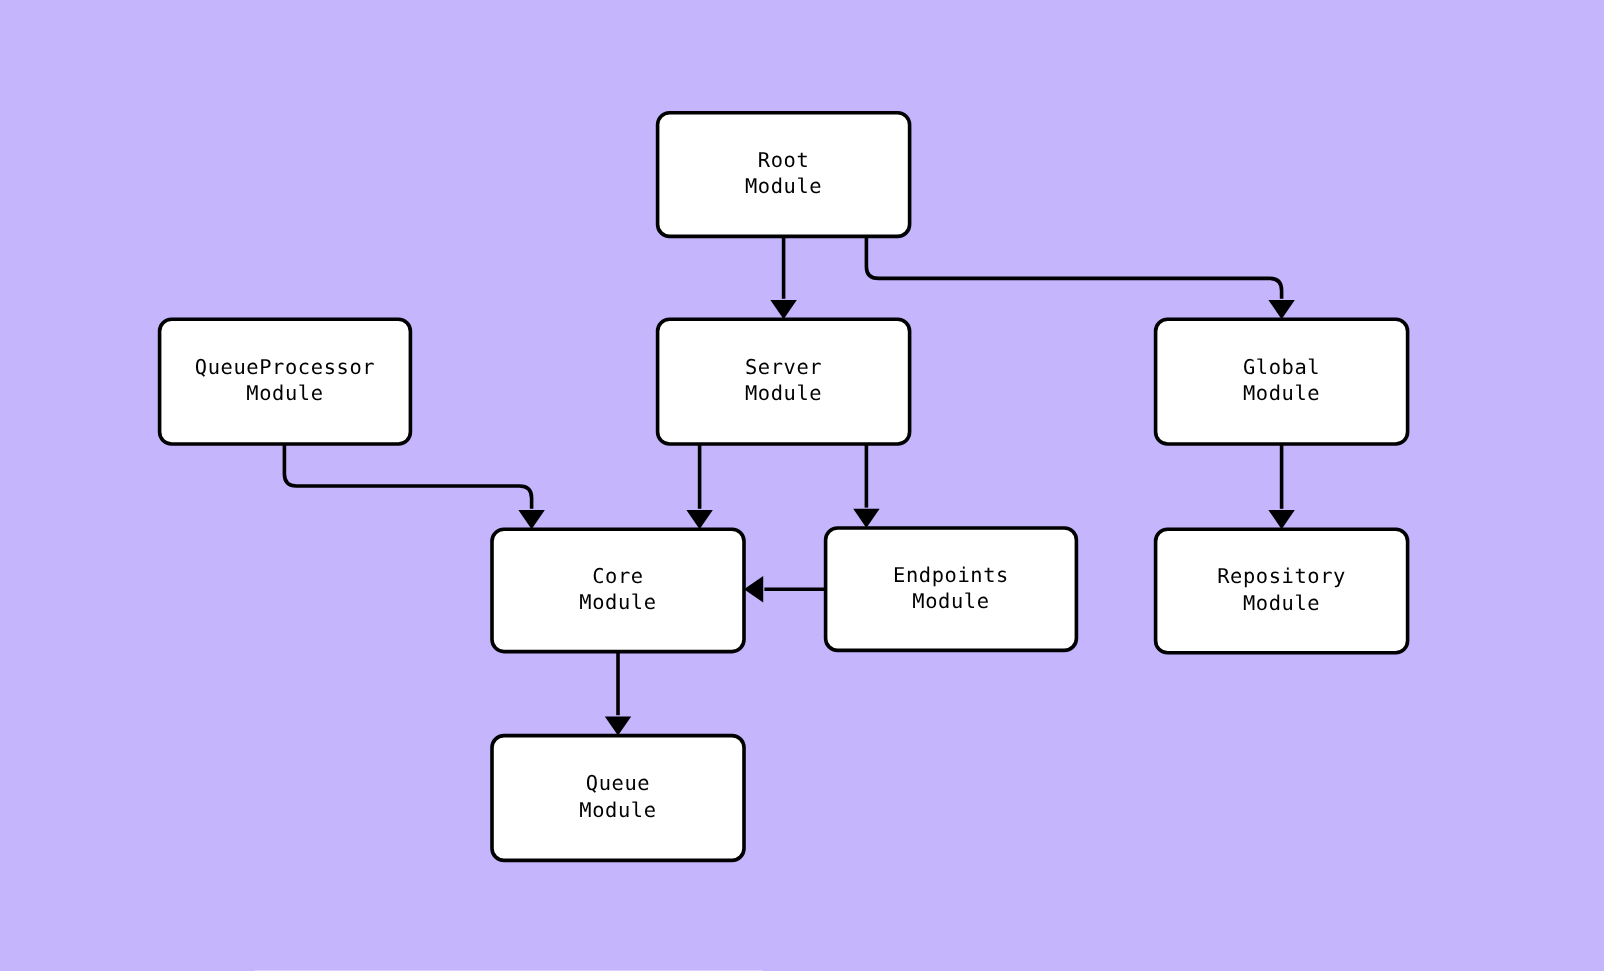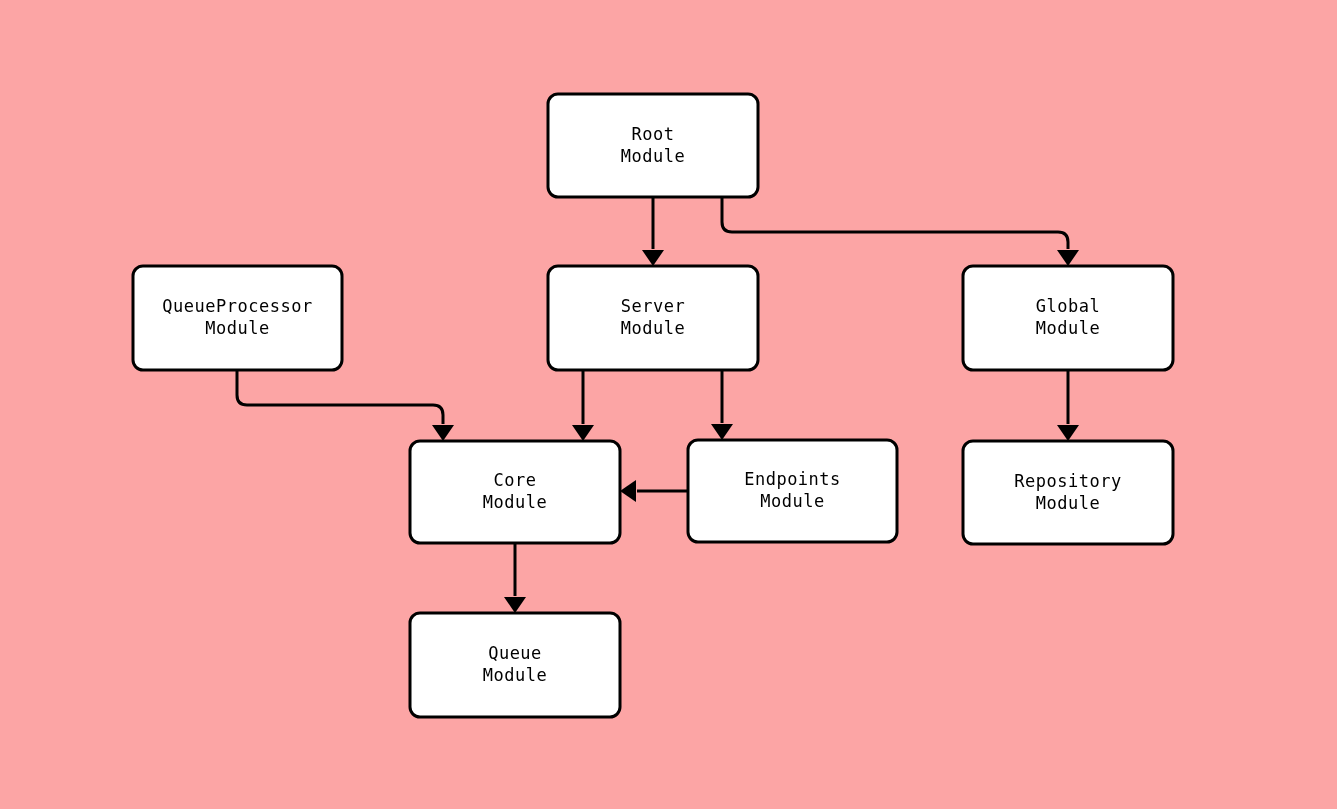--- a/index.html
+++ b/index.html
@@ -10,21 +10,21 @@
   body {
     width: 1337px;
     height: 809px;
     font-family: "DejaVu Sans Mono", monospace;
     overflow: hidden;
   }
   #diagram-root {
     position: relative;
     width: 1337px;
     height: 809px;
-    background: #fca5a5;
+    background: #c4b5fd;
   }
   svg.diagram-canvas {
     position: absolute;
     top: 0;
     left: 0;
     width: 1337px;
     height: 809px;
     display: block;
   }
   .node-box {

